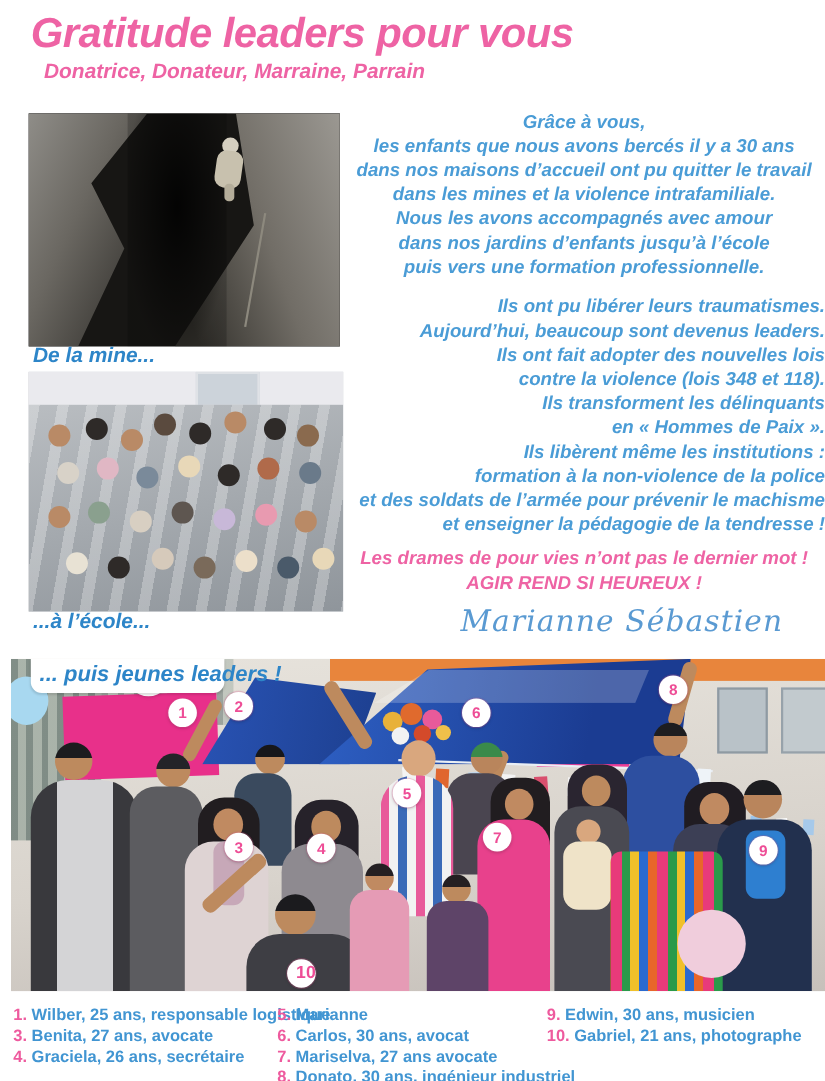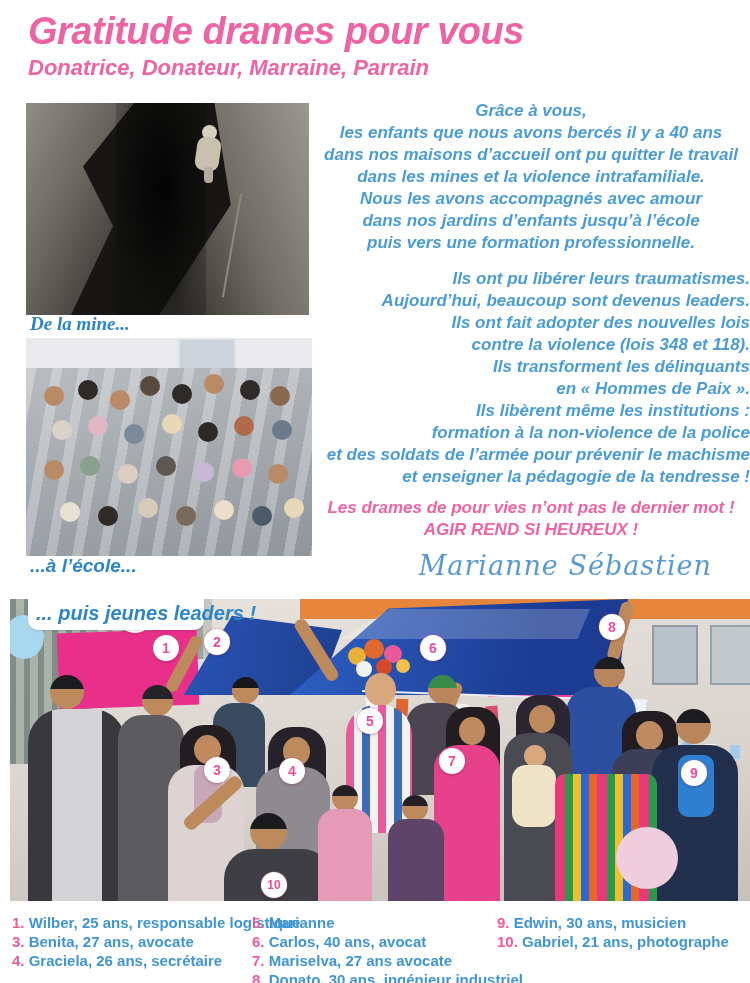--- a/index.html
+++ b/index.html
@@ -3,28 +3,28 @@
 <meta charset="utf-8">
 <style>
   html,body{margin:0;padding:0;background:#fff;}
   #page{position:relative;width:750px;height:983px;background:#fff;overflow:hidden;
         font-family:"Liberation Sans",sans-serif;}
   .a{position:absolute;}
 
   
   #title{left:28px;top:10px;font-size:38px;font-weight:bold;font-style:italic;
          color:#ee63a4;letter-spacing:-0.5px;}
-  #subtitle{left:28px;top:55px;font-size:22px;font-weight:bold;font-style:italic;color:#ee63a4;}
+  #subtitle{left:40px;top:55px;font-size:19px;font-weight:bold;font-style:italic;color:#ee63a4;}
 
   
   .photo{overflow:hidden;}
   #photo-mine{left:26px;top:103px;width:283px;height:212px;background:#171614;}
   #photo-school{left:26px;top:338px;width:286px;height:218px;background:#c2c6ca;}
   .caption{font-size:19px;font-weight:bold;font-style:italic;color:#2d85c8;}
-  #caption-mine{left:30px;top:313px;font-family:Liberation Serif, serif;}
+  #caption-mine{left:30px;top:313px;}
   #caption-school{left:30px;top:555px;}
 
   
   #message{left:312px;top:100px;width:438px;text-align:center;color:#4a9cd6;
            font-weight:bold;font-style:italic;font-size:17px;line-height:22px;}
   #message .para{white-space:pre-line;}
   #para2{margin-top:14px;text-align:right;}
   #highlight{margin-top:9px;color:#ee63a4;white-space:pre-line;}
   #sig-name{margin-top:10px;text-align:right;padding-right:38px;
             font-family:"DejaVu Serif",serif;font-style:italic;font-weight:normal;
@@ -50,21 +50,21 @@
   .legend-col .num{color:#ee5a9e;}
   #legend-col1{left:12px;top:913px;}
   #legend-col2{left:252px;top:913px;}
   #legend-col3{left:497px;top:913px;}
 </style>
 </head>
 <body>
 
 <div id="page">
 
-  <div class="a" id="title">Gratitude drames pour vous</div>
+  <div class="a" id="title">Gratitude leaders pour vous</div>
   <div class="a" id="subtitle">Donatrice, Donateur, Marraine, Parrain</div>
 
   <div class="a photo" id="photo-mine">
     <div class="a" style="left:0;top:0;width:150px;height:212px;background:linear-gradient(115deg,#8f8d88 0%,#6a6761 35%,#3a3834 70%,#1c1b18 100%);clip-path:polygon(0 0,72% 0,38% 30%,58% 58%,30% 100%,0 100%);"></div>
     <div class="a" style="left:120px;top:0;width:163px;height:212px;background:linear-gradient(250deg,#9b9892 0%,#716d66 45%,#34322d 85%);clip-path:polygon(42% 0,100% 0,100% 100%,8% 100%,52% 48%);"></div>
     <div class="a" style="left:90px;top:0;width:90px;height:212px;background:radial-gradient(ellipse at 50% 40%,rgba(0,0,0,.85),rgba(0,0,0,.2) 75%);"></div>
     <div class="a" style="left:168px;top:22px;width:30px;height:56px;">
       <div class="a head" style="left:8px;top:0;width:15px;height:15px;background:#d5cfc0;"></div>
       <div class="a" style="left:2px;top:12px;width:24px;height:34px;background:#c8c1ae;border-radius:9px;transform:rotate(8deg);"></div>
       <div class="a" style="left:10px;top:42px;width:9px;height:16px;background:#b4ad9a;border-radius:4px;"></div>
@@ -81,21 +81,21 @@
     <div class="a head" style="left:18px;top:48px;width:20px;height:20px;background:#b98a66;
       box-shadow:34px -6px 0 #2e2a28,66px 4px 0 #b98a66,96px -10px 0 #5a4a3e,128px -2px 0 #2e2a28,160px -12px 0 #b98a66,196px -6px 0 #2e2a28,226px 0 0 #8a6a4e,
       8px 34px 0 #d8d2c8,44px 30px 0 #e0b7c4,80px 38px 0 #7a8a9a,118px 28px 0 #e8d8b8,154px 36px 0 #2e2a28,190px 30px 0 #b06a4a,228px 34px 0 #6a7a8a,
       0 74px 0 #b98a66,36px 70px 0 #8aa08e,74px 78px 0 #d8cfc2,112px 70px 0 #5e5650,150px 76px 0 #c8b8d8,188px 72px 0 #e89ab0,224px 78px 0 #b98a66,
       16px 116px 0 #e8e2d4,54px 120px 0 #2e2a28,94px 112px 0 #d6cabb,132px 120px 0 #7a6a5a,170px 114px 0 #ecdfca,208px 120px 0 #4a5a6a,240px 112px 0 #e8d8b8;"></div>
   </div>
   <div class="a caption" id="caption-school">...à l’école...</div>
 
   <div class="a" id="message">
     <div class="para" id="para1">Grâce à vous,
-les enfants que nous avons bercés il y a 40 ans
+les enfants que nous avons bercés il y a 30 ans
 dans nos maisons d’accueil ont pu quitter le travail
 dans les mines et la violence intrafamiliale.
 Nous les avons accompagnés avec amour
 dans nos jardins d’enfants jusqu’à l’école
 puis vers une formation professionnelle.</div>
     <div class="para" id="para2">Ils ont pu libérer leurs traumatismes.
 Aujourd’hui, beaucoup sont devenus leaders.
 Ils ont fait adopter des nouvelles lois
 contre la violence (lois 348 et 118).
 Ils transforment les délinquants
@@ -215,31 +215,31 @@
 
     <div class="a marker" style="left:143px;top:36px;">1</div>
     <div class="a marker" style="left:194px;top:30px;">2</div>
     <div class="a marker" style="left:194px;top:158px;">3</div>
     <div class="a marker" style="left:269px;top:159px;">4</div>
     <div class="a marker" style="left:347px;top:109px;">5</div>
     <div class="a marker" style="left:410px;top:36px;">6</div>
     <div class="a marker" style="left:429px;top:149px;">7</div>
     <div class="a marker" style="left:589px;top:15px;">8</div>
     <div class="a marker" style="left:671px;top:161px;">9</div>
-    <div class="a marker" style="left:251px;top:273px;font-size:12px;">10</div>
+    <div class="a marker" style="left:251px;top:273px;font-size:16px;text-align:right;">10</div>
   </div>
 
   <div class="a legend-col" id="legend-col1">
     <div><span class="num">1.</span> <span>Wilber, 25 ans, responsable logistique</span></div>
     <div><span class="num">3.</span> <span>Benita, 27 ans, avocate</span></div>
     <div><span class="num">4.</span> <span>Graciela, 26 ans, secrétaire</span></div>
   </div>
   <div class="a legend-col" id="legend-col2">
     <div><span class="num">5.</span> <span>Marianne</span></div>
-    <div><span class="num">6.</span> <span>Carlos, 40 ans, avocat</span></div>
+    <div><span class="num">6.</span> <span>Carlos, 30 ans, avocat</span></div>
     <div><span class="num">7.</span> <span>Mariselva, 27 ans avocate</span></div>
     <div><span class="num">8.</span> <span>Donato, 30 ans, ingénieur industriel</span></div>
   </div>
   <div class="a legend-col" id="legend-col3">
     <div><span class="num">9.</span> <span>Edwin, 30 ans, musicien</span></div>
     <div><span class="num">10.</span> <span>Gabriel, 21 ans, photographe</span></div>
   </div>
 
 </div>
 

